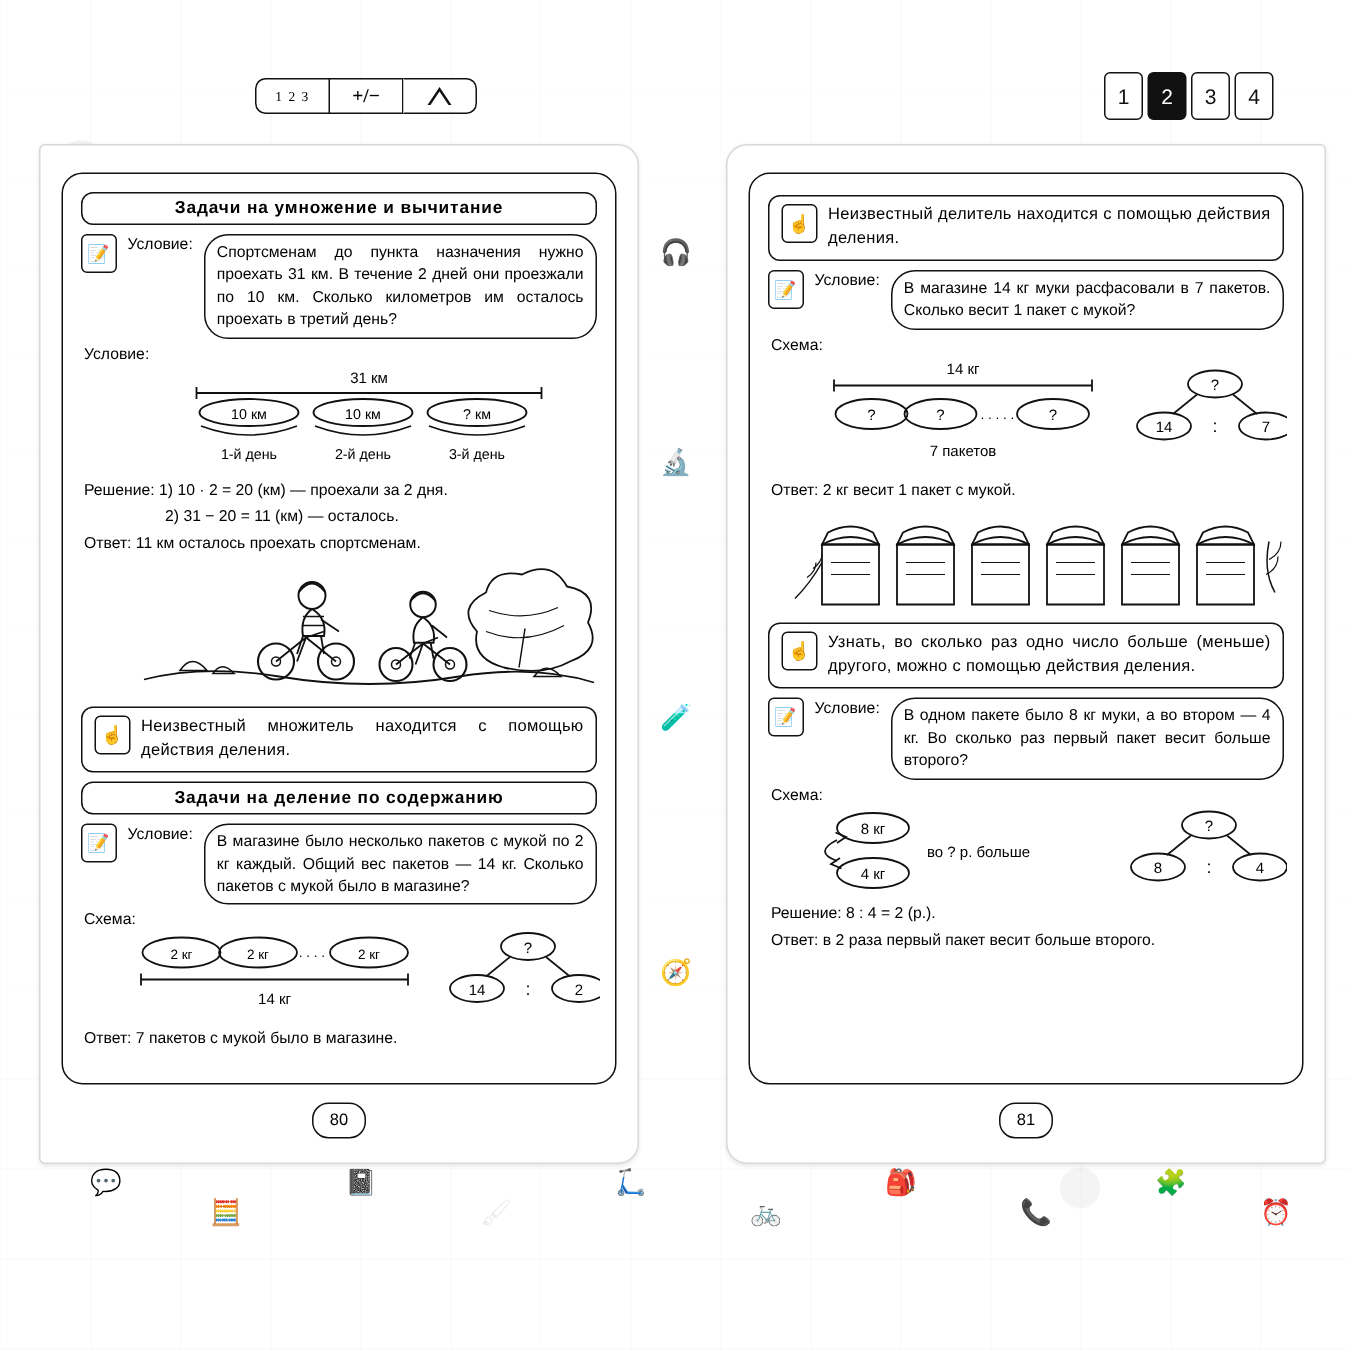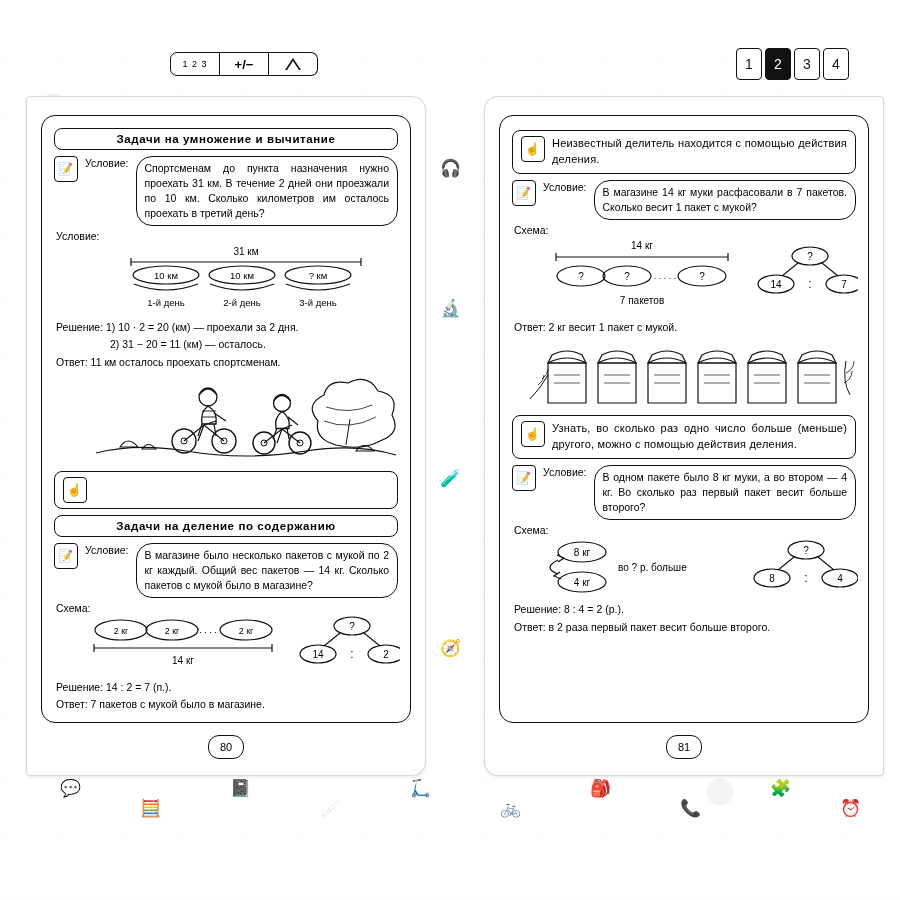--- a/index.html
+++ b/index.html
@@ -69,20 +69,21 @@
     position:absolute;
     top:52px;left:170px;
     display:flex;align-items:center;gap:0;
   }
   .chip{
     border:1.6px solid #111;
     height:22px;min-width:34px;
     display:flex;align-items:center;justify-content:center;
     font-size:12px;background:#fff;
     padding:0 7px;
+    font-family:Liberation Serif, serif;
   }
   .chip.c1{border-radius:7px 0 0 7px;font-size:9px;letter-spacing:1px;}
   .chip.c2{border-left:none;font-weight:bold;font-size:13px;}
   .chip.c3{border-left:none;border-radius:0 7px 7px 0;}
   .tri{width:0;height:0;border-left:8px solid transparent;border-right:8px solid transparent;border-bottom:12px solid transparent;position:relative;}
   .tri:before{content:"";position:absolute;left:-8px;top:0;width:0;height:0;border-left:8px solid transparent;border-right:8px solid transparent;border-bottom:12px solid #111;}
   .tri:after{content:"";position:absolute;left:-6px;top:3px;width:0;height:0;border-left:6px solid transparent;border-right:6px solid transparent;border-bottom:9px solid #fff;}
 
   
   .tabs{
@@ -274,20 +275,21 @@
             <path d="M232 44 l10 8 M221 55 l-4 11 M231 55 l2 11" fill="none" stroke="#111" stroke-width="1.2"></path>
 
             <path d="M64 74 q8 -12 18 0 z" fill="none" stroke="#111" stroke-width="1.1"></path>
             <path d="M86 76 q6 -9 14 0 z" fill="none" stroke="#111" stroke-width="1.1"></path>
             <path d="M300 78 q8 -11 18 0 z" fill="none" stroke="#111" stroke-width="1.1"></path>
           </svg>
         </div>
 
         <div class="rulebox">
           <span class="icon-box">☝</span>
+          <span class="rule-text">Неизвестный множитель находится с помощью действия деления.</span>
         </div>
 
         <div class="heading">Задачи на деление по содержанию</div>
 
         <div class="condblock">
           <span class="icon-box">📝</span>
           <span class="cond-label">Условие:</span>
           <span class="cond-body">В магазине было несколько пакетов с мукой по 2 кг каждый. Общий вес пакетов — 14 кг. Сколько пакетов с мукой было в магазине?</span>
         </div>
 
@@ -312,21 +314,20 @@
             <line x1="284" y1="17" x2="268" y2="30" stroke="#111" stroke-width="1.1"></line>
             <line x1="308" y1="17" x2="324" y2="30" stroke="#111" stroke-width="1.1"></line>
             <ellipse cx="262" cy="38" rx="18" ry="9" fill="none" stroke="#111" stroke-width="1.2"></ellipse>
             <ellipse cx="330" cy="38" rx="18" ry="9" fill="none" stroke="#111" stroke-width="1.2"></ellipse>
             <text x="262" y="42" font-size="10" text-anchor="middle" font-family="Liberation Sans, sans-serif" id="lt2-left">14</text>
             <text x="330" y="42" font-size="10" text-anchor="middle" font-family="Liberation Sans, sans-serif" id="lt2-right">2</text>
             <text x="296" y="42" font-size="12" text-anchor="middle" font-family="Liberation Sans, sans-serif" id="lt2-op">:</text>
           </svg>
         </div>
 
-        <div class="line">Решение: 14 : 2 = 7 (п.).</div>
         <div class="line">Ответ: 7 пакетов с мукой было в магазине.</div>
 
       </div>
     </div>
     <div class="pagenum">80</div>
   </div>
 
   <div class="page right">
     <div class="frame">
       <div class="inner">

